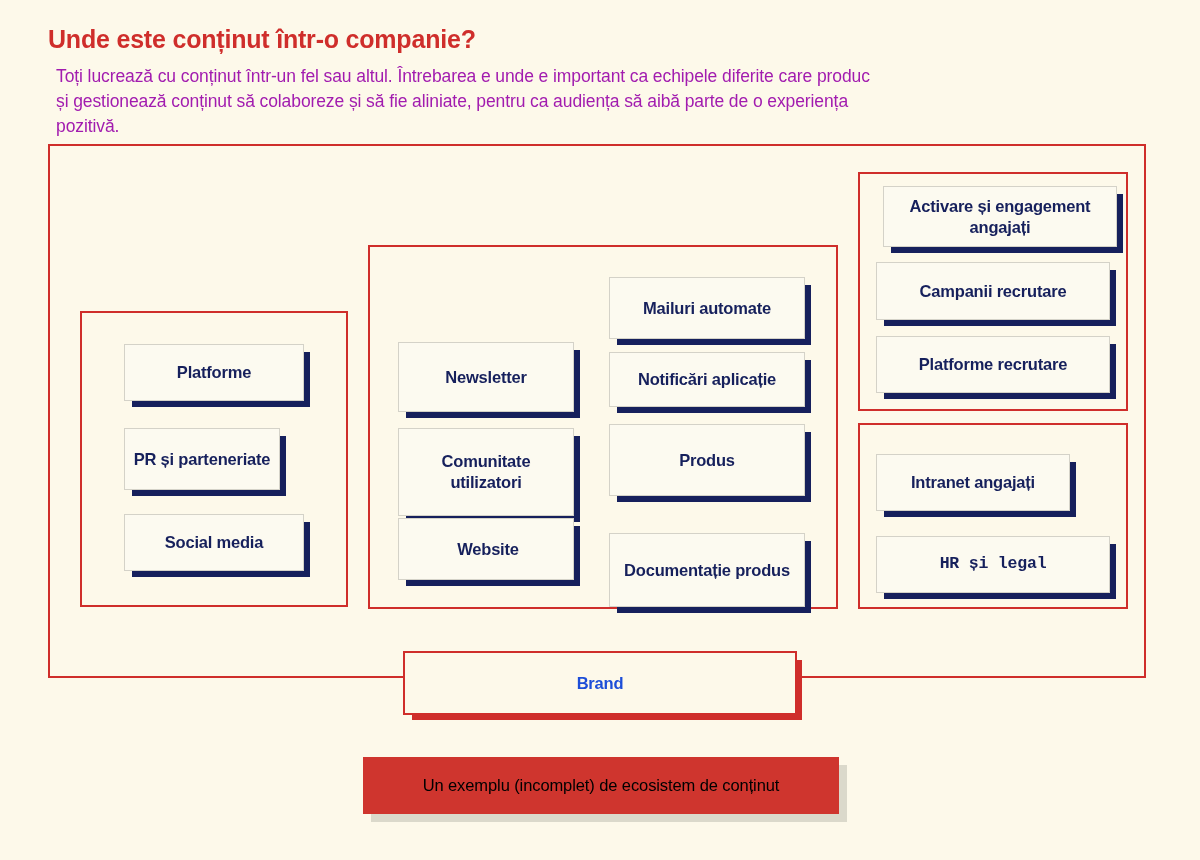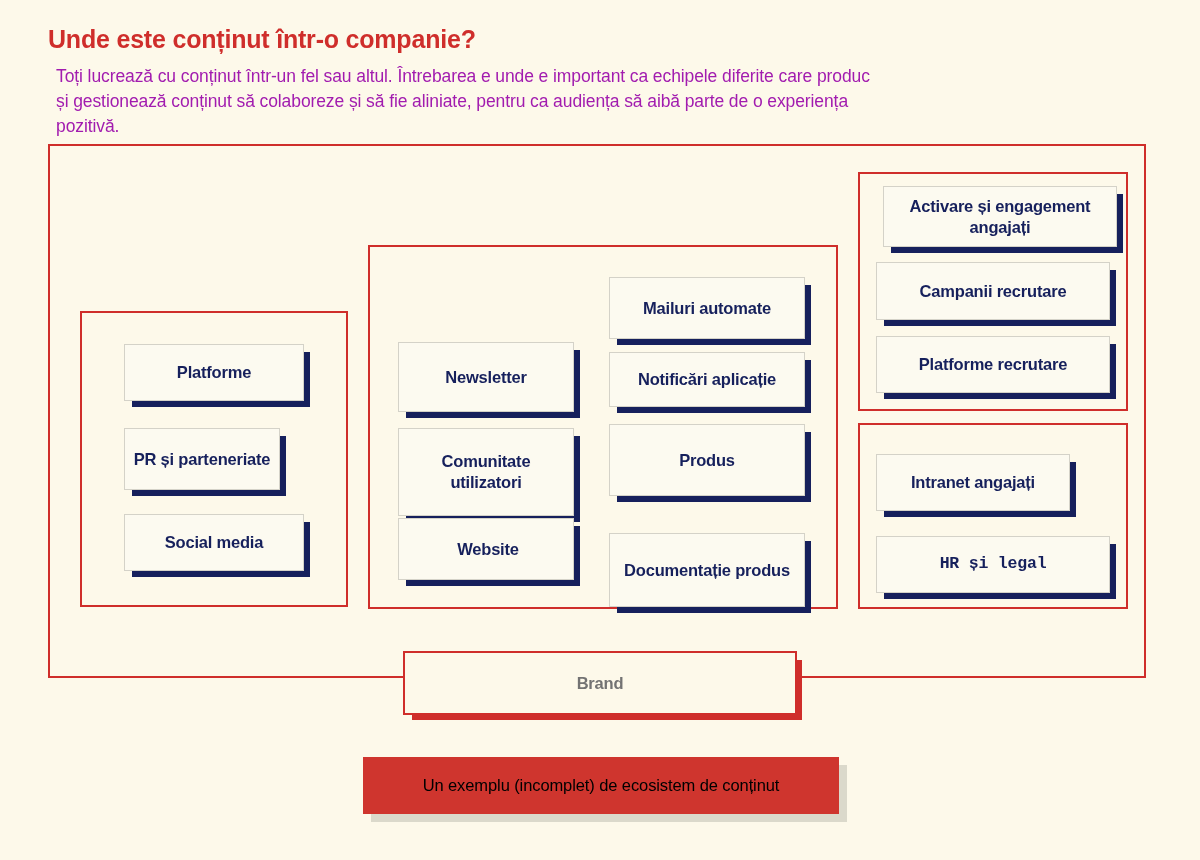--- a/index.html
+++ b/index.html
@@ -112,21 +112,21 @@
     top: 651px;
     width: 394px;
     height: 64px;
     background: #fdf9ea;
     border: 2px solid #cf2e2b;
     box-sizing: border-box;
     box-shadow: 7px 7px 0 -2px #cf2e2b;
     display: flex;
     align-items: center;
     justify-content: center;
-    color: #737373;
+    color: #1d4ed8;
     font-size: 16.5px;
     font-weight: bold;
     letter-spacing: -0.2px;
   }
 
   
   #caption-banner {
     position: absolute;
     left: 363px;
     top: 757px;

